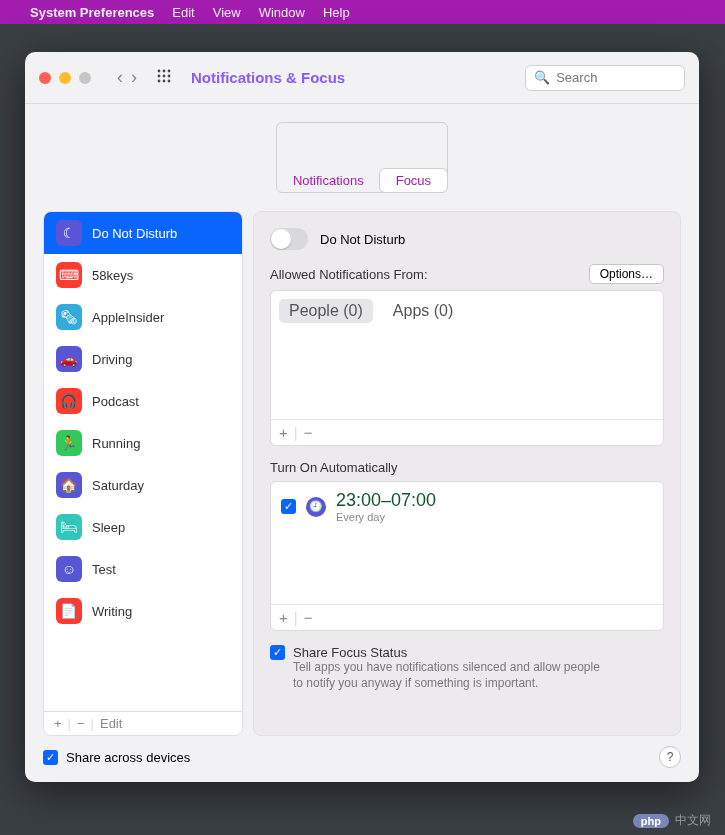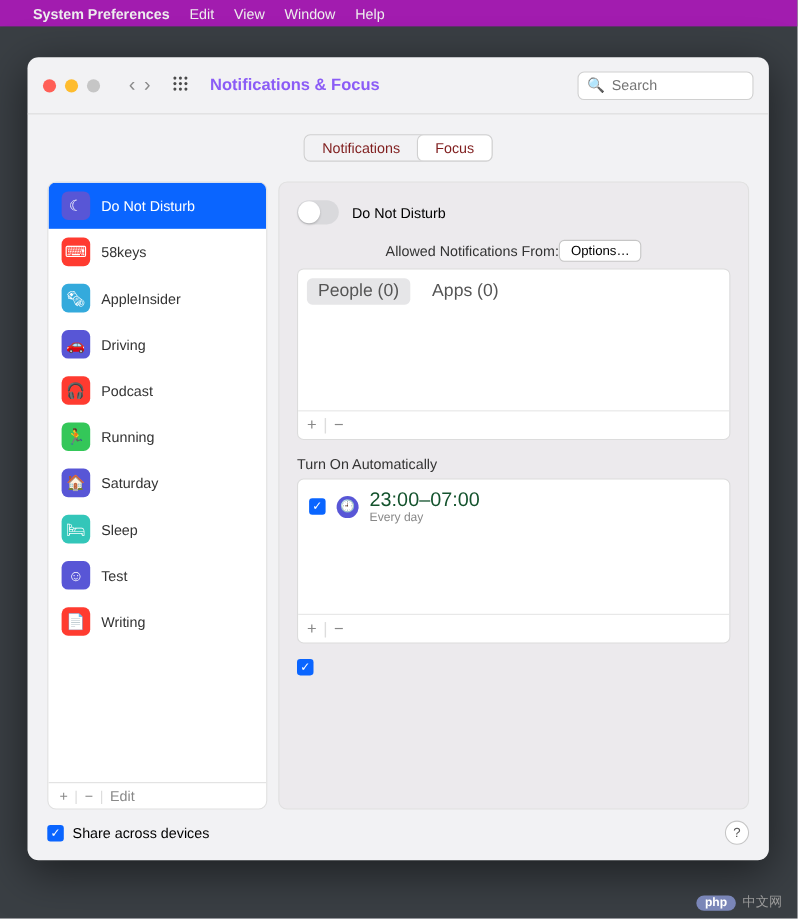--- a/index.html
+++ b/index.html
@@ -76,21 +76,22 @@
       display: flex;
       border: 1px solid #d0d0d0;
       border-radius: 6px;
       overflow: hidden;
       background: #f2f2f4;
     }
     .tab {
       padding: 4px 16px;
       font-size: 13px;
       cursor: pointer;
-      color: #7f1d1d;
+      color: #a21caf;
+      margin-top: 46px;
     }
     .tab.active { background: #fff; border-radius: 5px; box-shadow: 0 0 0 1px #d0d0d0; }
     .body {
       display: flex;
       gap: 10px;
       padding: 18px 18px 0 18px;
       flex: 1;
     }
     .sidebar {
       width: 200px;
@@ -140,21 +141,21 @@
       padding: 16px 16px 12px 16px;
       display: flex;
       flex-direction: column;
       gap: 14px;
     }
     .toggle-row { display: flex; align-items: center; gap: 12px; }
     .switch {
       width: 38px; height: 22px; background: #d9d9dc; border-radius: 11px; position: relative; cursor: pointer;
     }
     .switch .knob { width: 20px; height: 20px; background:#fff; border-radius:50%; position:absolute; top:1px; left:1px; box-shadow:0 1px 2px rgba(0,0,0,0.2); }
-    .section-row { display: flex; align-items: center; justify-content: center; }
+    .section-row { display: flex; align-items: center; justify-content: space-between; }
     .section-label { color: #333; font-size: 13px; }
     .btn {
       background: #fff; border: 1px solid #c6c6c6; border-radius: 5px;
       padding: 2px 10px; font-size: 12px; cursor: pointer;
     }
     .white-box {
       background: #fff; border: 1px solid #dcdcdc; border-radius: 6px;
       display: flex; flex-direction: column;
     }
     .allowed-tabs {
@@ -338,20 +339,24 @@
         <div style="flex:1"></div>
         <div class="box-footer">
           <span>+</span>
           <span style="color:#ddd">|</span>
           <span>−</span>
         </div>
       </div>
 
       <div class="share-block">
         <div class="checkbox">✓</div>
+        <div>
+          <div class="share-title">Share Focus Status</div>
+          <div class="share-desc">Tell apps you have notifications silenced and allow people to notify you anyway if something is important.</div>
+        </div>
       </div>
     </div>
   </div>
 
   <div class="footer-row">
     <div style="display:flex;align-items:center;gap:8px;">
       <div class="checkbox">✓</div>
       <span>Share across devices</span>
     </div>
     <div class="help-btn">?</div>

